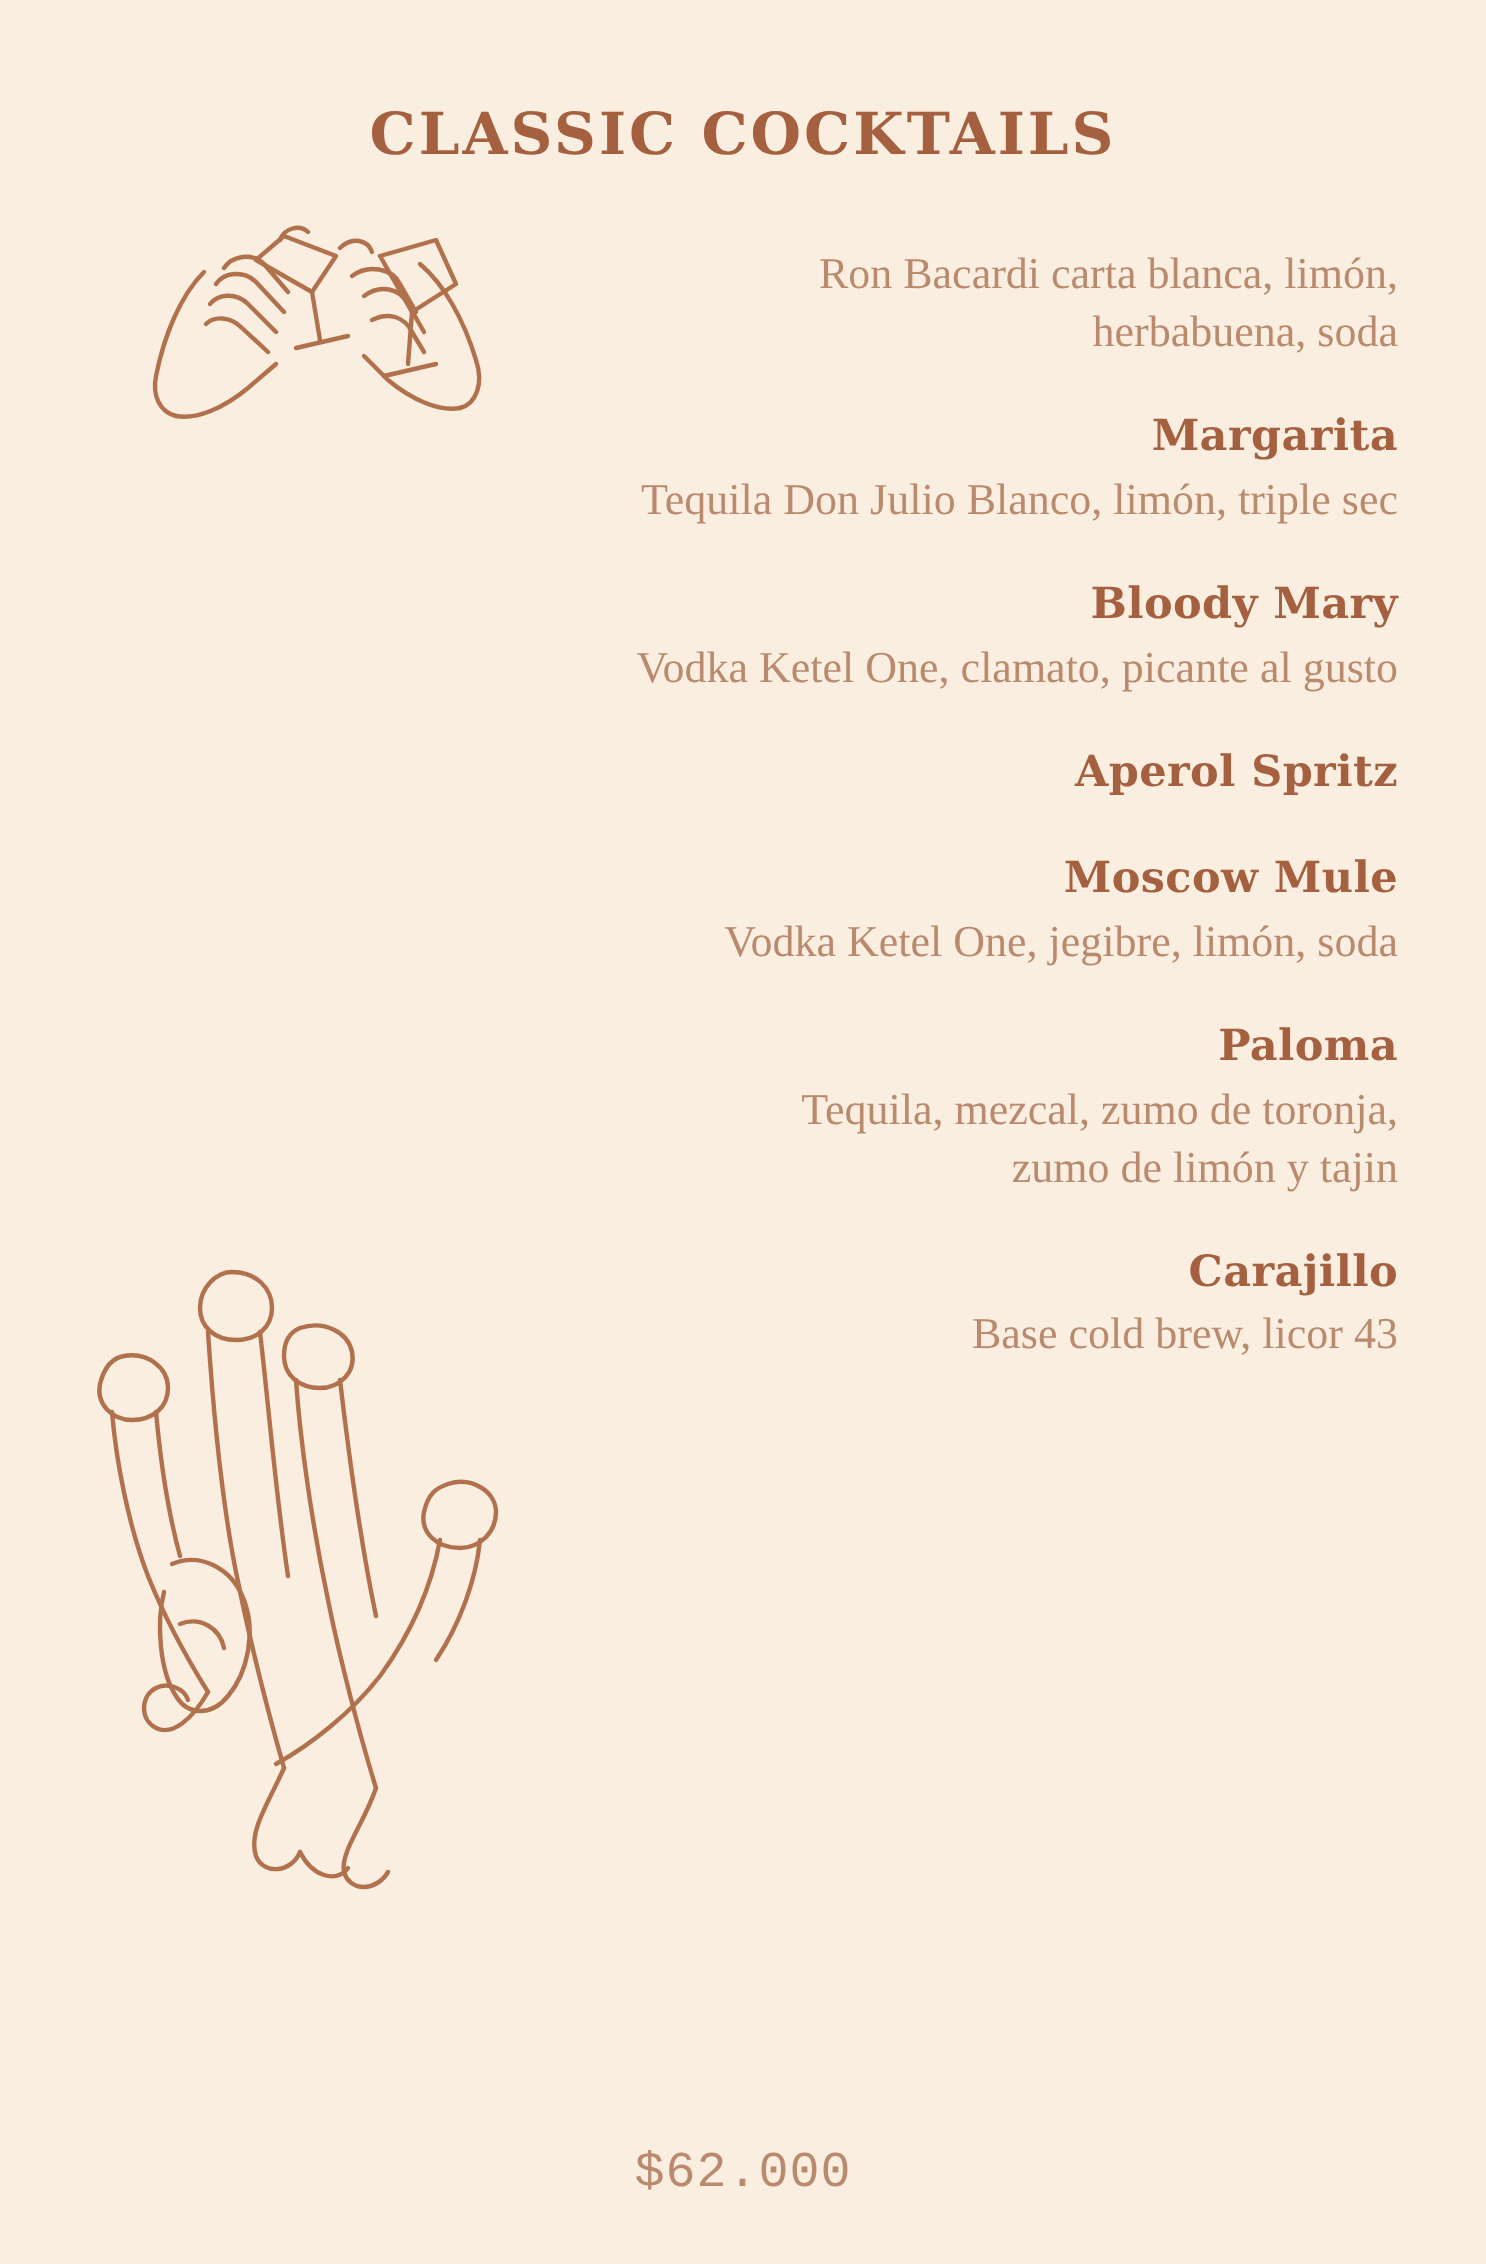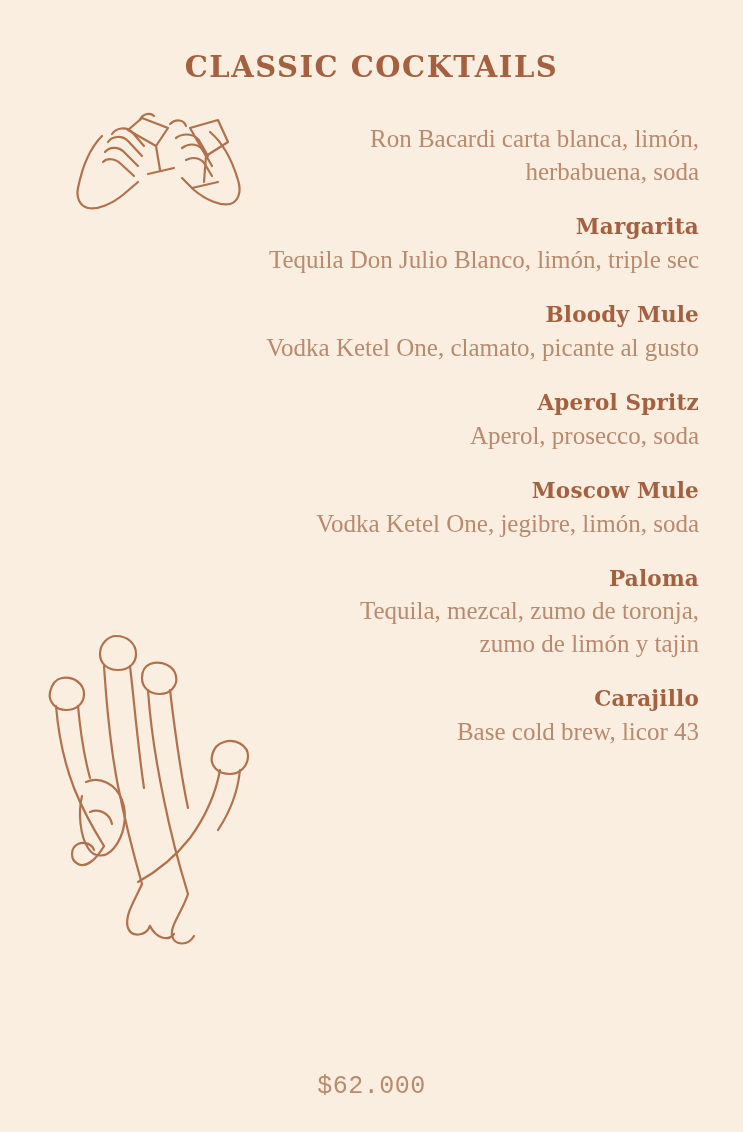--- a/index.html
+++ b/index.html
@@ -51,21 +51,21 @@
   .item-name {
     font-family: "DejaVu Serif", serif;
     font-weight: bold;
     font-size: 21.5px;
     color: #a4603f;
     line-height: 1.25;
     letter-spacing: 0.2px;
   }
   .item-desc {
     font-family: "Liberation Serif", serif;
-    font-size: 25px;
+    font-size: 22px;
     color: #b98a6d;
     line-height: 1.32;
     margin-top: 2px;
     white-space: pre-line;
   }
 
   .price {
     position: absolute;
     left: 0;
     top: 1072px;
@@ -163,27 +163,26 @@
       <div class="item-desc">Ron Bacardi carta blanca, limón,
 herbabuena, soda</div>
     </div>
 
     <div class="item">
       <div class="item-name">Margarita</div>
       <div class="item-desc">Tequila Don Julio Blanco, limón, triple sec</div>
     </div>
 
     <div class="item">
-      <div class="item-name">Bloody Mule</div>
+      <div class="item-name">Bloody Mary</div>
       <div class="item-desc">Vodka Ketel One, clamato, picante al gusto</div>
     </div>
 
     <div class="item">
       <div class="item-name">Aperol Spritz</div>
-      <div class="item-desc">Aperol, prosecco, soda</div>
     </div>
 
     <div class="item">
       <div class="item-name">Moscow Mule</div>
       <div class="item-desc">Vodka Ketel One, jegibre, limón, soda</div>
     </div>
 
     <div class="item">
       <div class="item-name">Paloma</div>
       <div class="item-desc">Tequila, mezcal, zumo de toronja,

